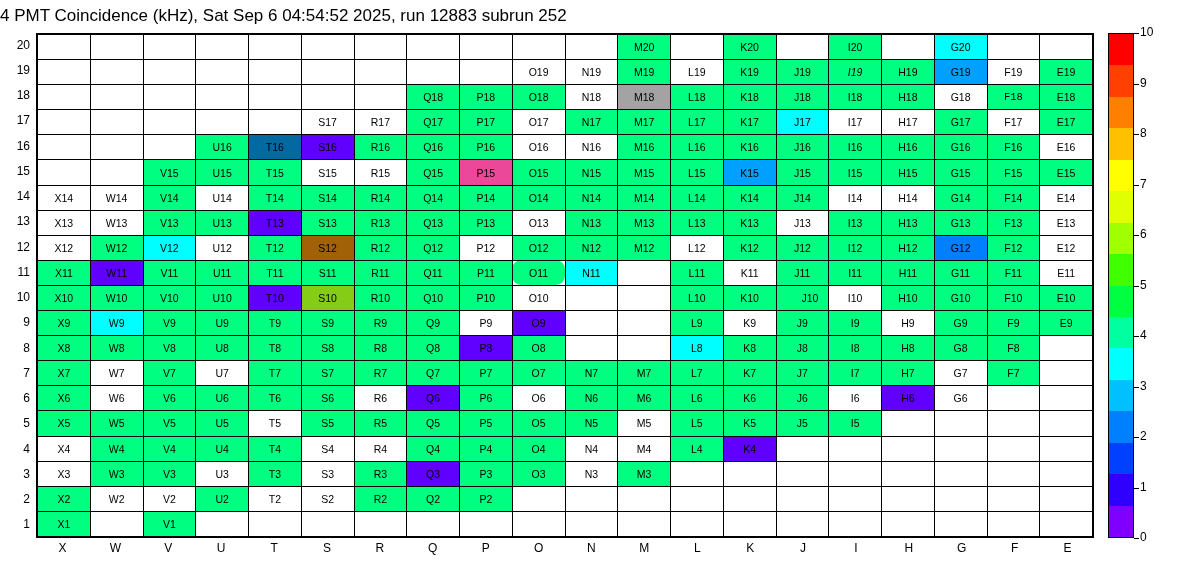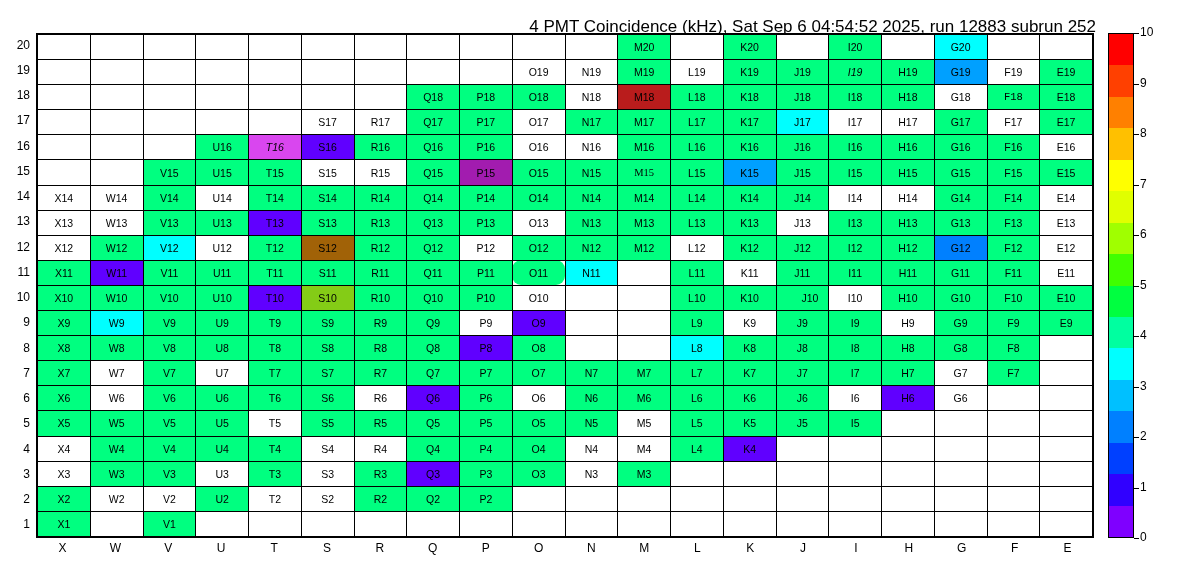--- a/index.html
+++ b/index.html
@@ -1,20 +1,20 @@
 <!DOCTYPE html>
 <html><head>
 <meta charset="utf-8">
 <style>
   html,body{margin:0;padding:0;background:#fff;}
   body{width:1196px;height:572px;font-family:"Liberation Sans",sans-serif;overflow:hidden;}
   #root{position:relative;width:1196px;height:572px;}
   #title{
-    position:absolute;top:6px;left:0;width:1096px;text-align:right;
-    font-size:17px;color:#000;font-family:"Liberation Sans",sans-serif;margin-top:11px;
+    position:absolute;top:6px;left:0;width:1096px;text-align:left;
+    font-size:17px;color:#000;font-family:"Liberation Sans",sans-serif;
   }
   
   #plot{
     position:absolute;left:36px;top:33px;width:1058px;height:505px;
     border:1px solid #000;box-sizing:border-box;
   }
   table.grid{border-collapse:collapse;width:100%;height:100%;table-layout:fixed;}
   table.grid td{
     border:1px solid #000;
     text-align:center;vertical-align:middle;
@@ -102,21 +102,21 @@
             <td style="background: rgb(255, 255, 255);"></td>
             <td style="background: rgb(255, 255, 255);"></td>
             <td style="background: rgb(255, 255, 255);"></td>
             <td style="background: rgb(255, 255, 255);"></td>
             <td style="background: rgb(255, 255, 255);"></td>
             <td style="background: rgb(255, 255, 255);"></td>
             <td style="background: rgb(0, 255, 128);">Q18</td>
             <td style="background: rgb(0, 255, 128);">P18</td>
             <td style="background: rgb(0, 255, 128);">O18</td>
             <td style="background: rgb(255, 255, 255);">N18</td>
-            <td style="background: #b91c1c; margin-left: 31px;">M18</td>
+            <td style="background: #a3a3a3; margin-left: 31px;">M18</td>
             <td style="background: rgb(0, 255, 128);">L18</td>
             <td style="background: rgb(0, 255, 128);">K18</td>
             <td style="background: rgb(0, 255, 128);">J18</td>
             <td style="background: rgb(0, 255, 128);">I18</td>
             <td style="background: rgb(0, 255, 128);">H18</td>
             <td style="background: rgb(255, 255, 255);">G18</td>
             <td style="background: rgb(0, 255, 128); font-family: Liberation Mono, monospace;">F18</td>
             <td style="background: rgb(0, 255, 128);">E18</td>
           </tr>
           <tr>
@@ -139,21 +139,21 @@
             <td style="background: rgb(255, 255, 255);">H17</td>
             <td style="background: rgb(0, 255, 128);">G17</td>
             <td style="background: rgb(255, 255, 255);">F17</td>
             <td style="background: rgb(0, 255, 128);">E17</td>
           </tr>
           <tr>
             <td style="background: rgb(255, 255, 255);"></td>
             <td style="background: rgb(255, 255, 255);"></td>
             <td style="background: rgb(255, 255, 255);"></td>
             <td style="background: rgb(0, 255, 128);">U16</td>
-            <td style="background: #d946ef; font-style: italic;">T16</td>
+            <td style="background: #0369a1;">T16</td>
             <td style="background: rgb(96, 0, 255); color: rgb(0, 0, 0);">S16</td>
             <td style="background: rgb(0, 255, 128);">R16</td>
             <td style="background: rgb(0, 255, 128);">Q16</td>
             <td style="background: rgb(0, 255, 128);">P16</td>
             <td style="background: rgb(255, 255, 255);">O16</td>
             <td style="background: rgb(255, 255, 255);">N16</td>
             <td style="background: rgb(0, 255, 128);">M16</td>
             <td style="background: rgb(0, 255, 128);">L16</td>
             <td style="background: rgb(0, 255, 128);">K16</td>
             <td style="background: rgb(0, 255, 128);">J16</td>
@@ -165,24 +165,24 @@
           </tr>
           <tr>
             <td style="background: rgb(255, 255, 255);"></td>
             <td style="background: rgb(255, 255, 255);"></td>
             <td style="background: rgb(0, 255, 128);">V15</td>
             <td style="background: rgb(0, 255, 128);">U15</td>
             <td style="background: rgb(0, 255, 128);">T15</td>
             <td style="background: rgb(255, 255, 255);">S15</td>
             <td style="background: rgb(255, 255, 255);">R15</td>
             <td style="background: rgb(0, 255, 128);">Q15</td>
-            <td style="background: #a21caf;">P15</td>
+            <td style="background: #ec4899;">P15</td>
             <td style="background: rgb(0, 255, 128);">O15</td>
             <td style="background: rgb(0, 255, 128);">N15</td>
-            <td style="background: rgb(0, 255, 128); font-family: Liberation Serif, serif;">M15</td>
+            <td style="background: rgb(0, 255, 128);">M15</td>
             <td style="background: rgb(0, 255, 128);">L15</td>
             <td style="background: rgb(0, 160, 255); color: rgb(0, 0, 0);">K15</td>
             <td style="background: rgb(0, 255, 128);">J15</td>
             <td style="background: rgb(0, 255, 128);">I15</td>
             <td style="background: rgb(0, 255, 128);">H15</td>
             <td style="background: rgb(0, 255, 128);">G15</td>
             <td style="background: rgb(0, 255, 128);">F15</td>
             <td style="background: rgb(0, 255, 128);">E15</td>
           </tr>
           <tr>

